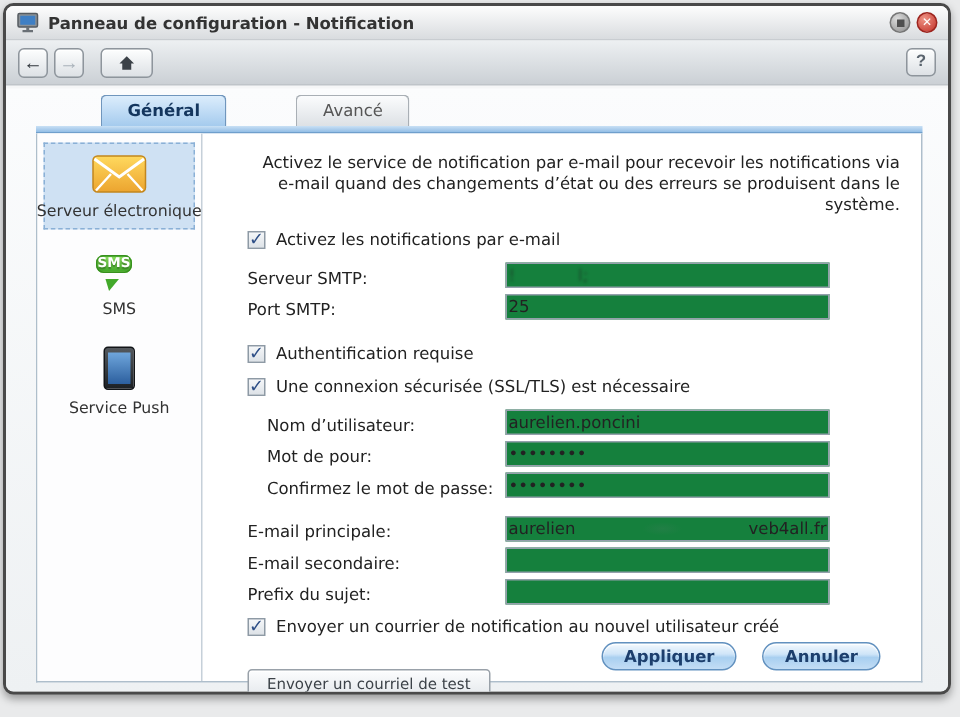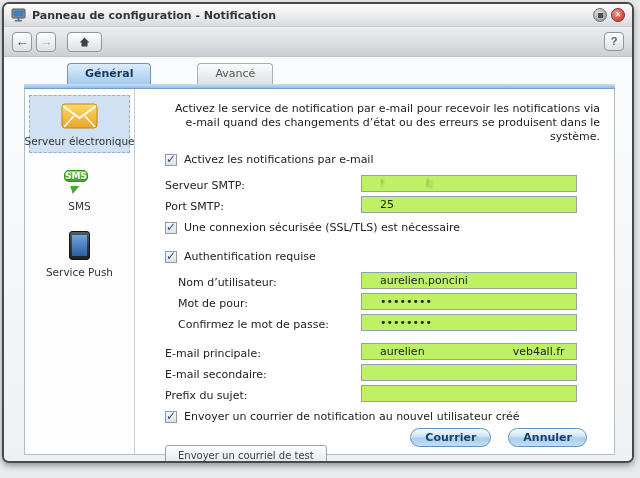--- a/index.html
+++ b/index.html
@@ -100,22 +100,22 @@
   }
   .cb.checked::after {
     content:"✓"; position:absolute; left:0px; top:-3px;
     font-size:12px; font-weight:bold; color:#2d4e86;
   }
   .field-row { display:flex; align-items:flex-end; margin:4px 0; }
   .field-label { width:172px; flex:0 0 auto; }
   .sub .field-label { width:159px; }
   .sub { margin-left:13px; }
   .tinput {
-    width:216px; height:17px; border:1px solid #94a0ac; background:#bef264;
-    font-family:"DejaVu Sans",sans-serif; font-size:11px; color:#222; padding:1px 18px;margin-left:24px;
+    width:216px; height:17px; border:1px solid #94a0ac; background:#15803d;
+    font-family:"DejaVu Sans",sans-serif; font-size:11px; color:#222; padding:1px 1px;
   }
   div.tinput { display:flex; align-items:center; overflow:hidden;gap:44px; }
   .smudge { filter:blur(1.1px); opacity:.55; white-space:pre; }
   .gap-blur { display:inline-block; width:56px; height:9px;
     background:radial-gradient(ellipse at center, rgba(120,120,130,.12), rgba(0,0,0,0) 70%); }
   .gap-auth { margin-top:16px; }
   .gap-mail { margin-top:12px; }
   .test-btn {
     margin-top:13px; height:21px; padding:0 12px; border:1px solid #99a1a9; border-radius:3px;
     background:linear-gradient(#fcfdfe,#e2e6ea); box-shadow:inset 0 1px 0 #fff;
@@ -210,28 +210,28 @@
           <span class="field-label">Serveur SMTP:</span>
           <div class="tinput">
             <span class="smudge">!            l;</span>
           </div>
         </div>
         <div class="field-row">
           <span class="field-label">Port SMTP:</span>
           <input class="tinput" value="25" style="">
         </div>
 
+        <div class="cb-row gap-auth">
+          <span class="cb checked"></span>
+          <span>Authentification requise</span>
+        </div>
+
         <div class="cb-row">
           <span class="cb checked"></span>
           <span>Une connexion sécurisée (SSL/TLS) est nécessaire</span>
-        </div>
-
-        <div class="cb-row gap-auth">
-          <span class="cb checked"></span>
-          <span>Authentification requise</span>
         </div>
 
         <div class="field-row sub">
           <span class="field-label">Nom d’utilisateur:</span>
           <input class="tinput" value="aurelien.poncini" style="">
         </div>
         <div class="field-row sub">
           <span class="field-label">Mot de pour:</span>
           <input class="tinput" value="••••••••" style="">
         </div>
@@ -258,20 +258,20 @@
         </div>
 
         <div class="cb-row">
           <span class="cb checked"></span>
           <span>Envoyer un courrier de notification au nouvel utilisateur créé</span>
         </div>
 
         <button class="test-btn">Envoyer un courriel de test</button>
 
         <div class="footer">
-          <button class="pill">Courrier</button>
+          <button class="pill">Appliquer</button>
           <button class="pill">Annuler</button>
         </div>
 
       </div>
     </div>
   </div>
 </div>
 
 </body></html>

